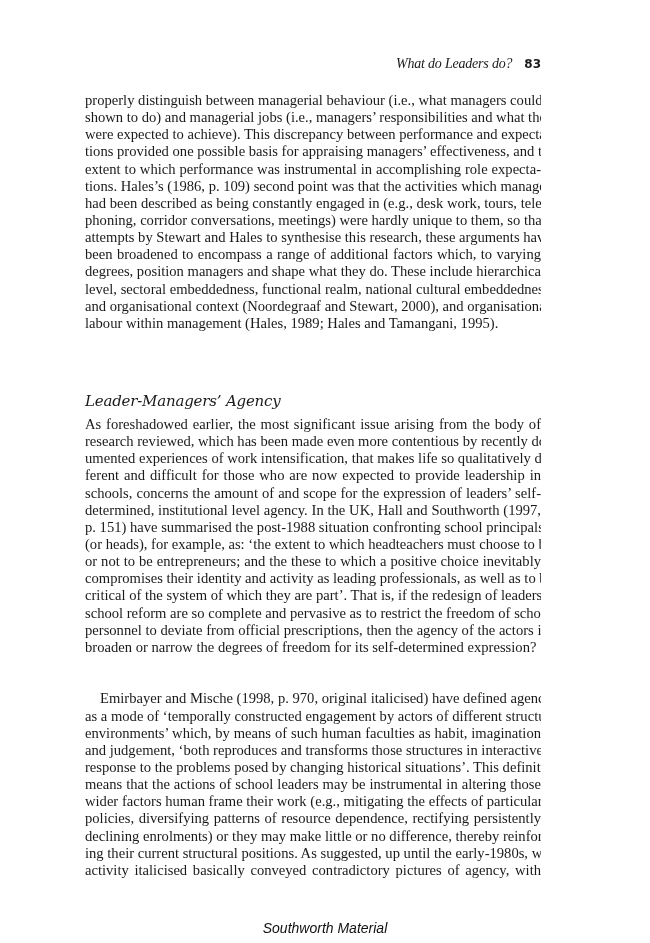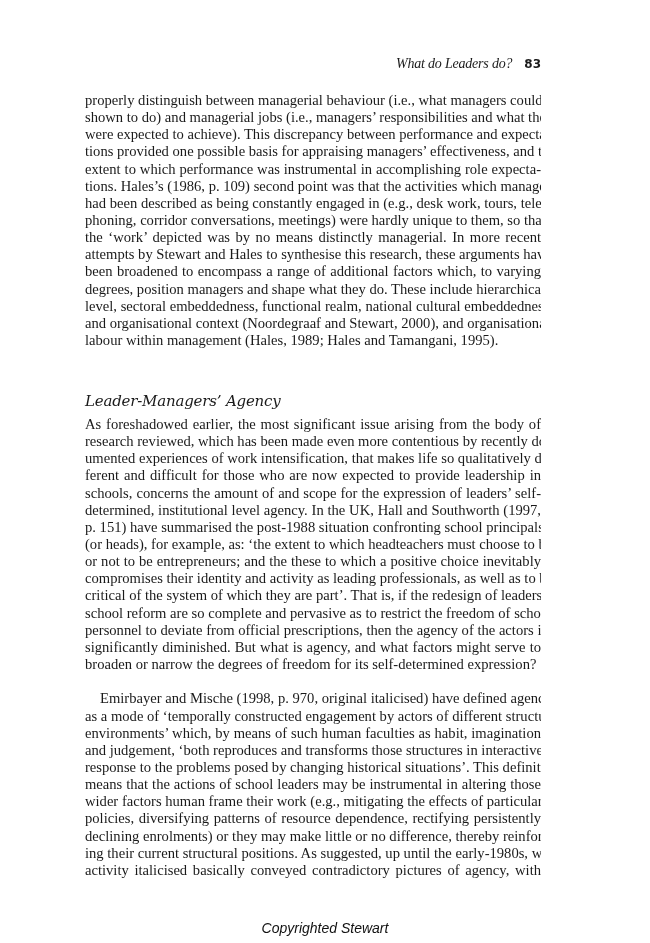--- a/index.html
+++ b/index.html
@@ -35,21 +35,20 @@
 
   <div class="block" id="p1" style="top:92px;">
       <div class="line">properly distinguish between managerial behaviour (i.e., what managers could be</div>
       <div class="line">shown to do) and managerial jobs (i.e., managers’ responsibilities and what they</div>
       <div class="line">were expected to achieve). This discrepancy between performance and expecta-</div>
       <div class="line">tions provided one possible basis for appraising managers’ effectiveness, and the</div>
       <div class="line">extent to which performance was instrumental in accomplishing role expecta-</div>
       <div class="line">tions. Hales’s (1986, p. 109) second point was that the activities which managers</div>
       <div class="line">had been described as being constantly engaged in (e.g., desk work, tours, tele-</div>
       <div class="line">phoning, corridor conversations, meetings) were hardly unique to them, so that</div>
-      <div class="line">the ‘work’ depicted was by no means distinctly managerial. In more recent</div>
       <div class="line">attempts by Stewart and Hales to synthesise this research, these arguments have</div>
       <div class="line">been broadened to encompass a range of additional factors which, to varying</div>
       <div class="line">degrees, position managers and shape what they do. These include hierarchical</div>
       <div class="line">level, sectoral embeddedness, functional realm, national cultural embeddedness</div>
       <div class="line">and organisational context (Noordegraaf and Stewart, 2000), and organisational</div>
       <div class="line last">labour within management (Hales, 1989; Hales and Tamangani, 1995).</div>
     </div>
 
   <div class="heading">Leader-Managers’ Agency</div>
 
@@ -60,32 +59,31 @@
       <div class="line">ferent and difficult for those who are now expected to provide leadership in</div>
       <div class="line">schools, concerns the amount of and scope for the expression of leaders’ self-</div>
       <div class="line">determined, institutional level agency. In the UK, Hall and Southworth (1997,</div>
       <div class="line">p. 151) have summarised the post-1988 situation confronting school principals</div>
       <div class="line">(or heads), for example, as: ‘the extent to which headteachers must choose to be</div>
       <div class="line">or not to be entrepreneurs; and the these to which a positive choice inevitably</div>
       <div class="line">compromises their identity and activity as leading professionals, as well as to be</div>
       <div class="line">critical of the system of which they are part’. That is, if the redesign of leadership</div>
       <div class="line">school reform are so complete and pervasive as to restrict the freedom of school</div>
       <div class="line">personnel to deviate from official prescriptions, then the agency of the actors is</div>
-      <div class="line">significantly diminished. But what is agency, and what factors might serve to</div>
       <div class="line last">broaden or narrow the degrees of freedom for its self-determined expression?</div>
     </div>
 
   <div class="block" id="p3" id2="" style="top:690.4px;">
       <div class="line indent">Emirbayer and Mische (1998, p. 970, original italicised) have defined agency</div>
       <div class="line">as a mode of ‘temporally constructed engagement by actors of different structural</div>
       <div class="line">environments’ which, by means of such human faculties as habit, imagination</div>
       <div class="line">and judgement, ‘both reproduces and transforms those structures in interactive</div>
       <div class="line">response to the problems posed by changing historical situations’. This definition</div>
       <div class="line">means that the actions of school leaders may be instrumental in altering those</div>
       <div class="line">wider factors human frame their work (e.g., mitigating the effects of particular</div>
       <div class="line">policies, diversifying patterns of resource dependence, rectifying persistently</div>
       <div class="line">declining enrolments) or they may make little or no difference, thereby reinforc-</div>
       <div class="line">ing their current structural positions. As suggested, up until the early-1980s, work</div>
       <div class="line">activity italicised basically conveyed contradictory pictures of agency, with</div>
     </div>
 
-  <div class="footer">Copyrighted Stewart</div>
+  <div class="footer">Southworth Material</div>
 </div>
 
 </body></html>

